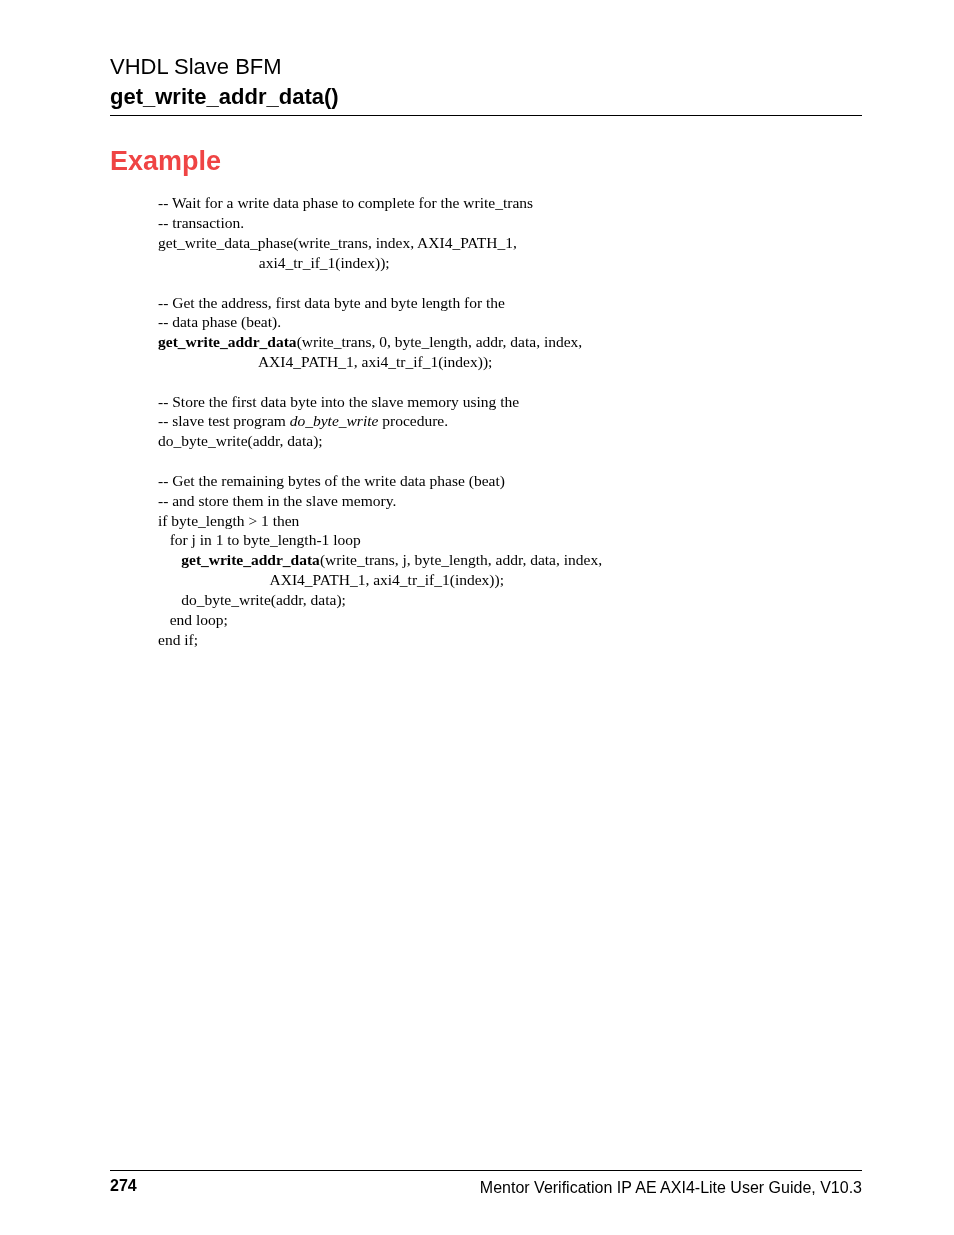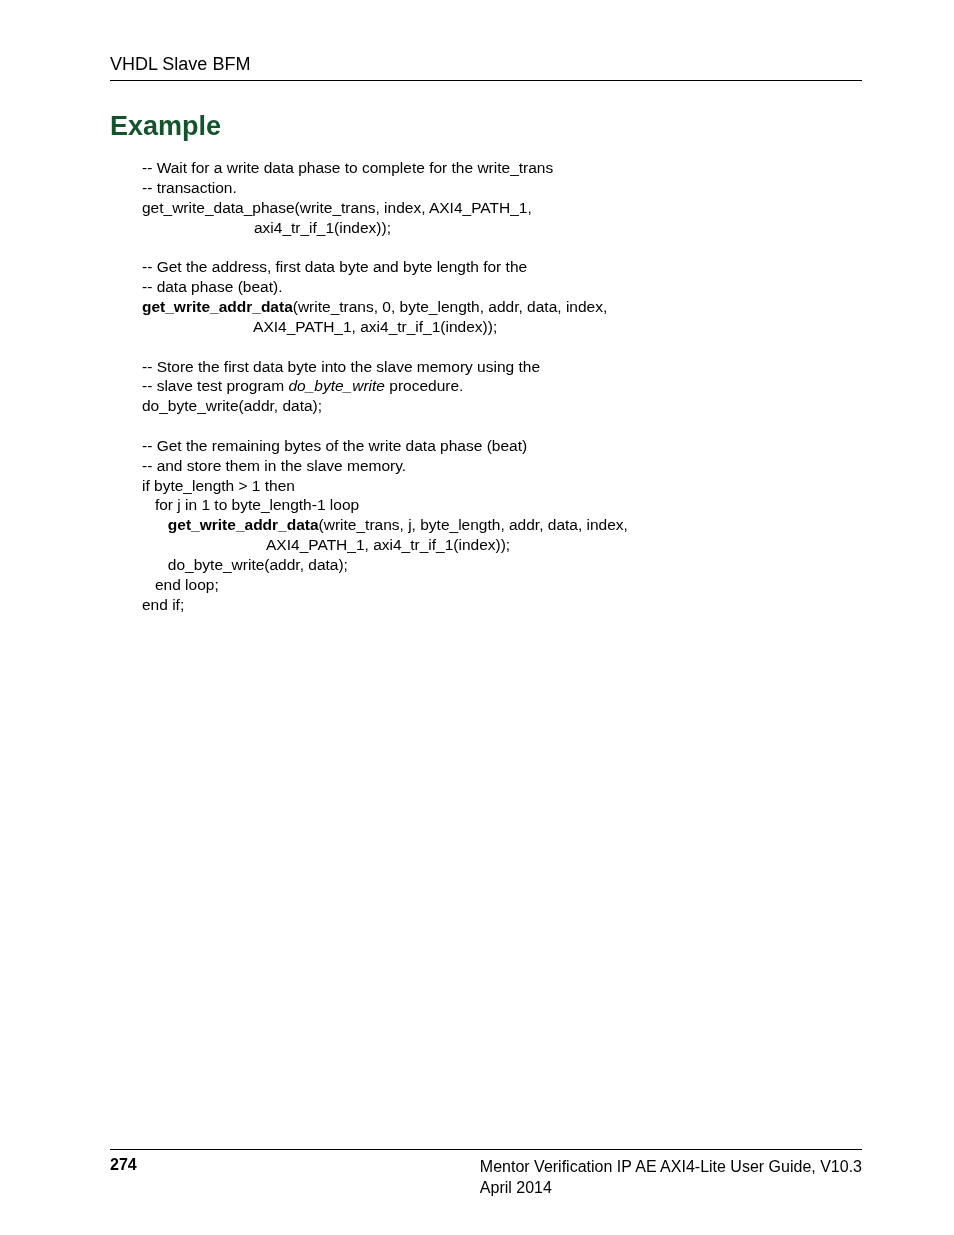--- a/index.html
+++ b/index.html
@@ -12,21 +12,21 @@
     box-sizing: border-box;
     position: relative;
   }
   .page {
     padding: 52px 92px 0 110px;
     box-sizing: border-box;
     height: 100%;
     position: relative;
   }
   .header-block {
-    font-size: 18px;
+    font-size: 22px;
     line-height: 1.35;
     margin-bottom: 2px;
   }
   .header-line2 {
     font-weight: bold;
   }
   .hr {
     border: none;
     border-top: 1.5px solid #000;
     margin: 4px 0 30px 0;
@@ -40,31 +40,31 @@
     font-weight: bold;
     width: 105px;
   }
   .returns-values div {
     margin-bottom: 10px;
     font-size: 16px;
   }
   .example-heading {
     font-size: 27px;
     font-weight: bold;
-    color: #14532d;
+    color: #ef4444;
     margin-top: 30px;
     margin-bottom: 16px;
     font-family: Arial, Helvetica, sans-serif;
   }
   .code {
-    font-family: Liberation Sans, sans-serif;
+    font-family: Liberation Serif, serif;
     font-size: 15.5px;
     line-height: 1.28;
     white-space: pre;
-    margin-left: 32px;
+    margin-left: 48px;
   }
   .footer {
     position: absolute;
     bottom: 36px;
     left: 110px;
     right: 92px;
   }
   .footer-hr {
     border: none;
     border-top: 1.5px solid #000;
@@ -82,31 +82,31 @@
     text-align: left;
     line-height: 1.35;
   }
 </style>
 </head>
 <body>
 
 <div class="page">
   <div class="header-block">
     <div>VHDL Slave BFM</div>
+    <div class="header-line2">get_write_addr_data()</div>
   </div>
   <hr class="hr">
 
 
   <div class="example-heading">Example</div>
 
   <div class="code" id="code-block"><div>-- Wait for a write data phase to complete for the write_trans</div><div>-- transaction.</div><div>get_write_data_phase(write_trans, index, AXI4_PATH_1,</div><div>                          axi4_tr_if_1(index));</div><div>&nbsp;</div><div>-- Get the address, first data byte and byte length for the</div><div>-- data phase (beat).</div><div><b>get_write_addr_data</b>(write_trans, 0, byte_length, addr, data, index,</div><div>                          AXI4_PATH_1, axi4_tr_if_1(index));</div><div>&nbsp;</div><div>-- Store the first data byte into the slave memory using the</div><div>-- slave test program <i>do_byte_write</i> procedure.</div><div>do_byte_write(addr, data);</div><div>&nbsp;</div><div>-- Get the remaining bytes of the write data phase (beat)</div><div>-- and store them in the slave memory.</div><div>if byte_length &gt; 1 then</div><div>   for j in 1 to byte_length-1 loop</div><div>      <b>get_write_addr_data</b>(write_trans, j, byte_length, addr, data, index,</div><div>                             AXI4_PATH_1, axi4_tr_if_1(index));</div><div>      do_byte_write(addr, data);</div><div>   end loop;</div><div>end if;</div></div>
 
   <div class="footer">
     <hr class="footer-hr">
     <div class="footer-line">
       <div class="footer-page">274</div>
       <div class="footer-right">
         <div>Mentor Verification IP AE AXI4-Lite User Guide, V10.3</div>
-        <div>April 2014</div>
       </div>
     </div>
   </div>
 </div>
 
 </body></html>

